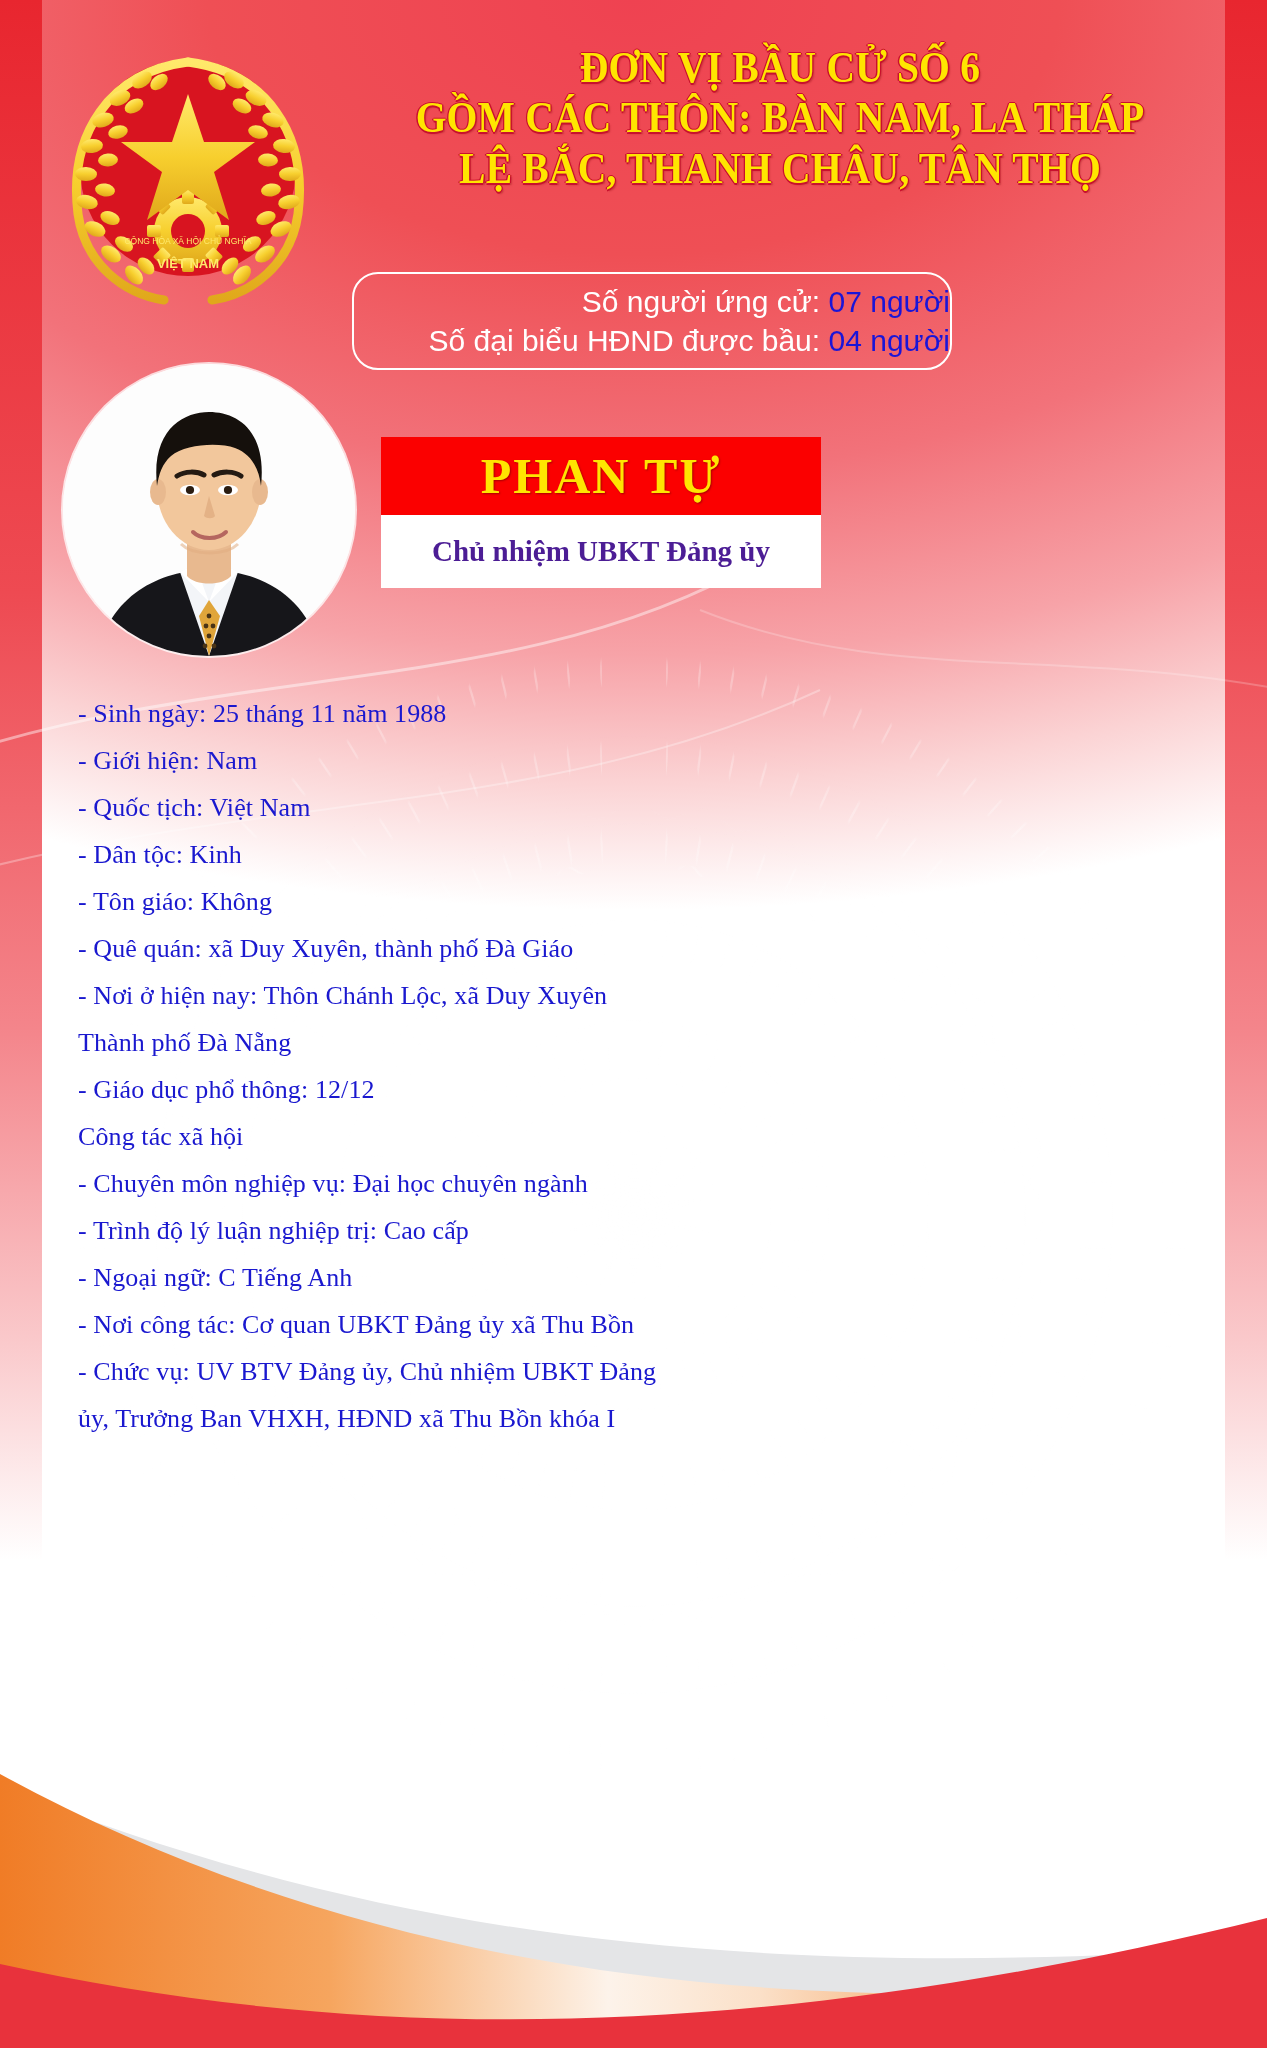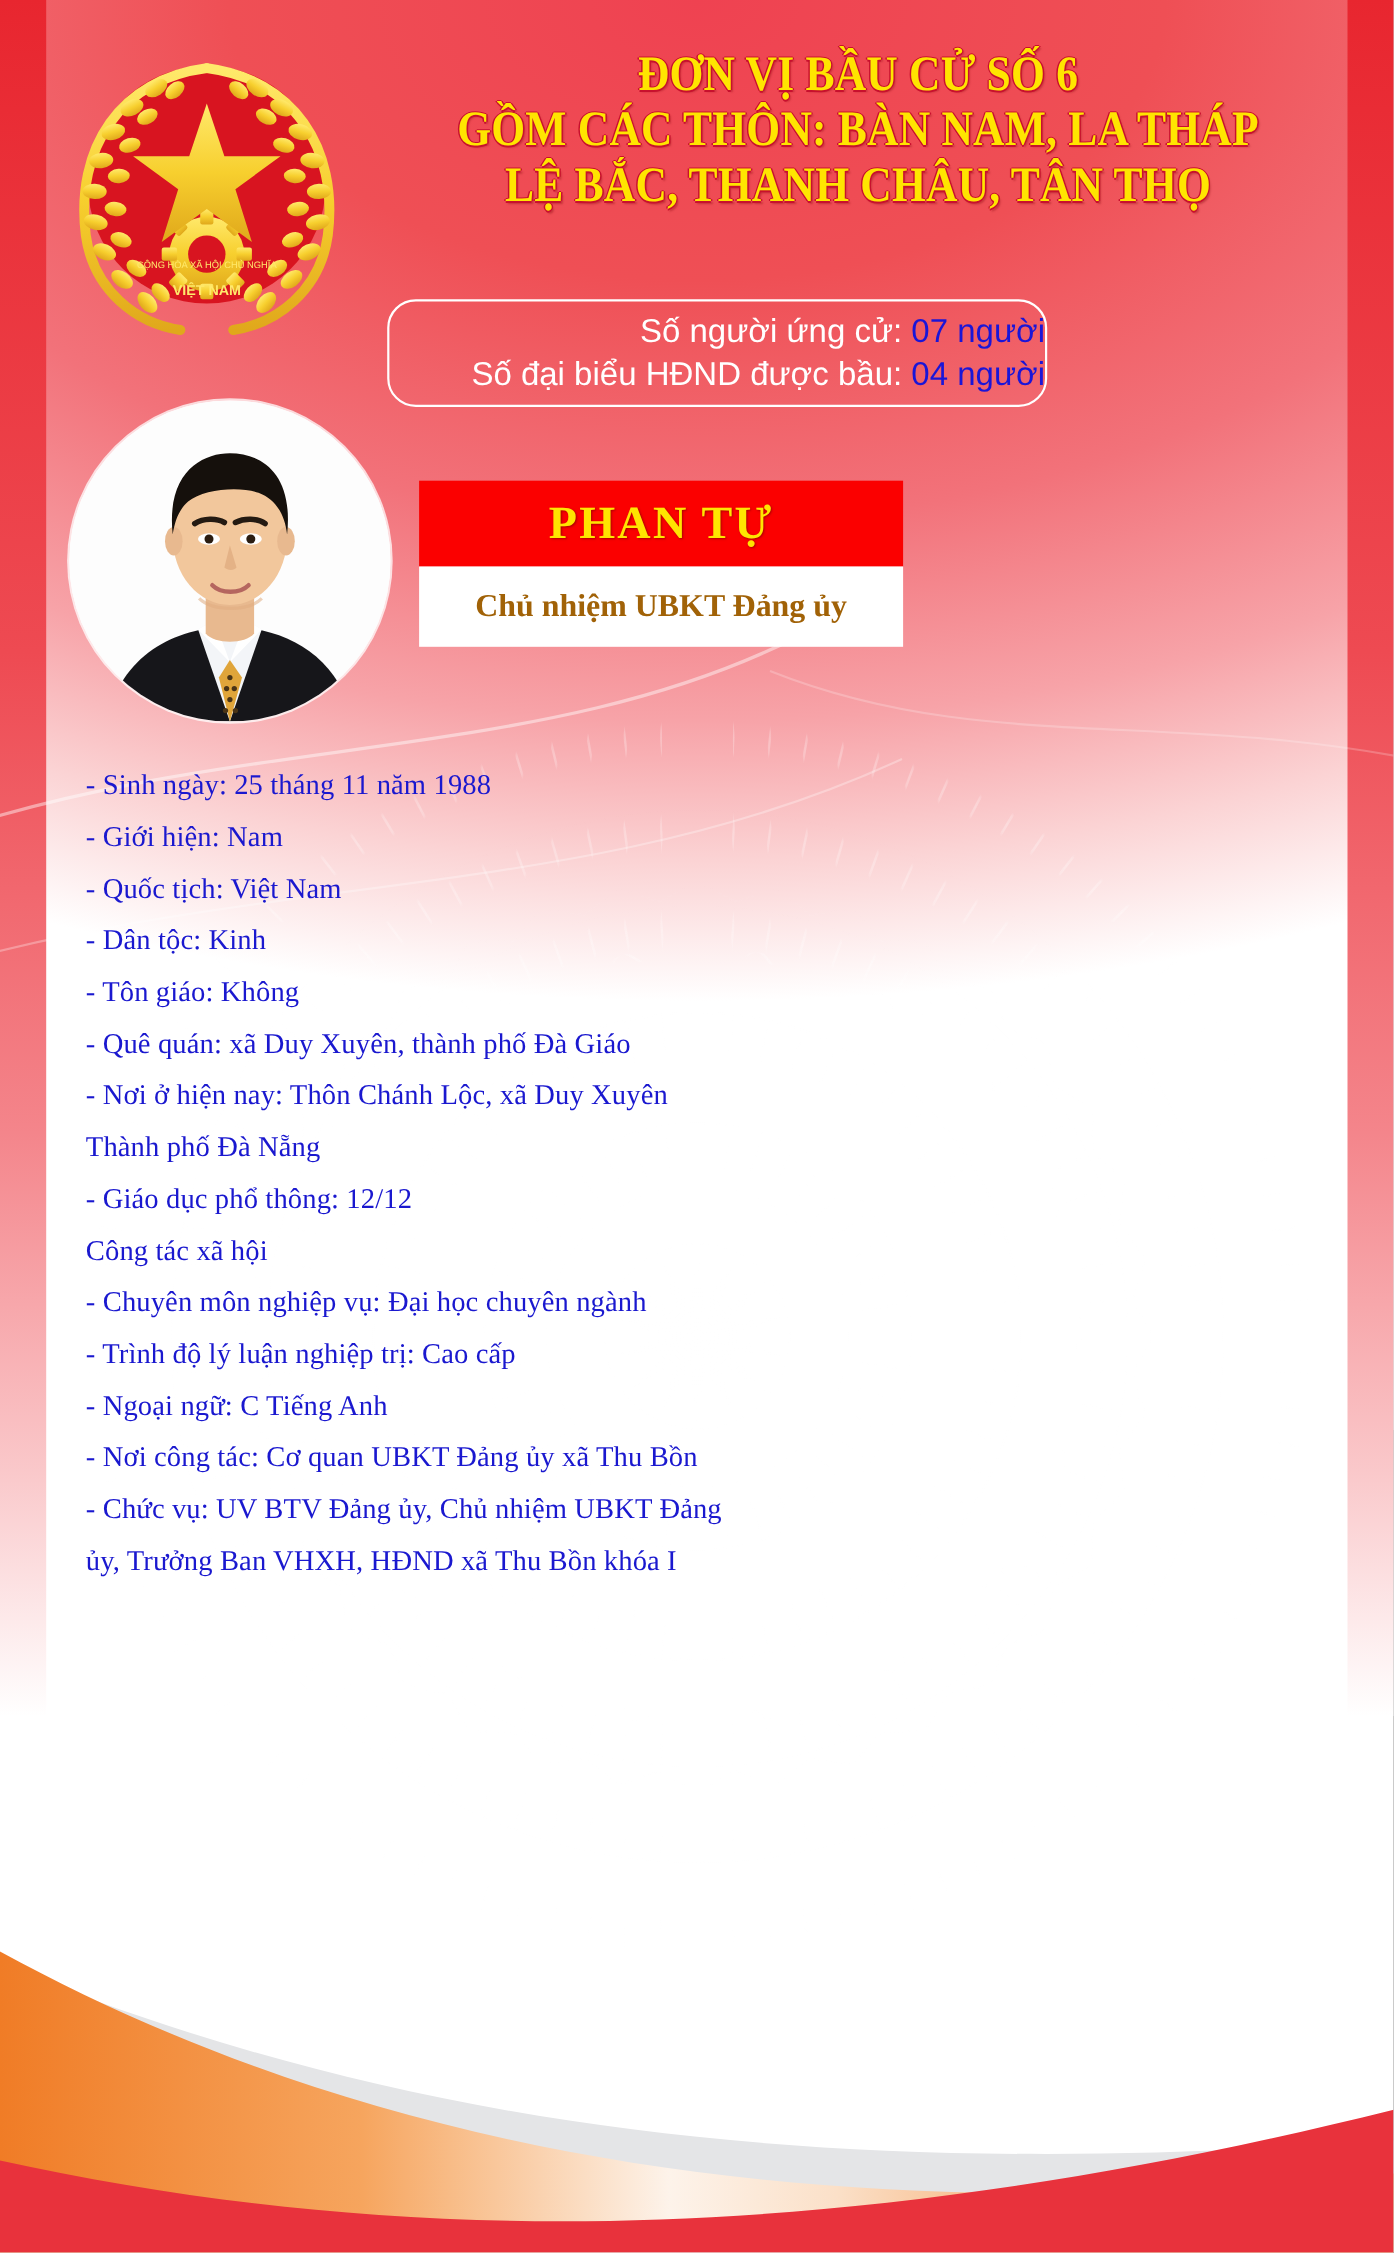--- a/index.html
+++ b/index.html
@@ -104,38 +104,38 @@
 
   .name-banner {
     position:absolute; left:381px; top:437px;
     width:440px; height:78px;
     background:#fb0000;
     display:flex; align-items:center; justify-content:center;
   }
   .name-text {
     font-family:"Liberation Serif", serif;
     font-weight:bold;
-    font-size:42px;
+    font-size:50px;
     color:#ffe500;
     letter-spacing:2px;
     text-shadow:1px 1px 2px rgba(90,0,0,.5);
     white-space:nowrap;
     text-align:center;
   }
   .role-banner {
     position:absolute; left:381px; top:515px;
     width:440px; height:73px;
     background:#ffffff;
     display:flex; align-items:center; justify-content:center;
   }
   .role-text {
     font-family:"Liberation Serif", serif;
     font-weight:bold;
     font-size:29px;
-    color:#a16207;
+    color:#4c1d95;
     white-space:nowrap;
   }
 
   
   .bio {
     position:absolute; left:78px; top:690px;
     width:1110px;
   }
   .bio-line {
     font-family:"Liberation Serif", serif;

